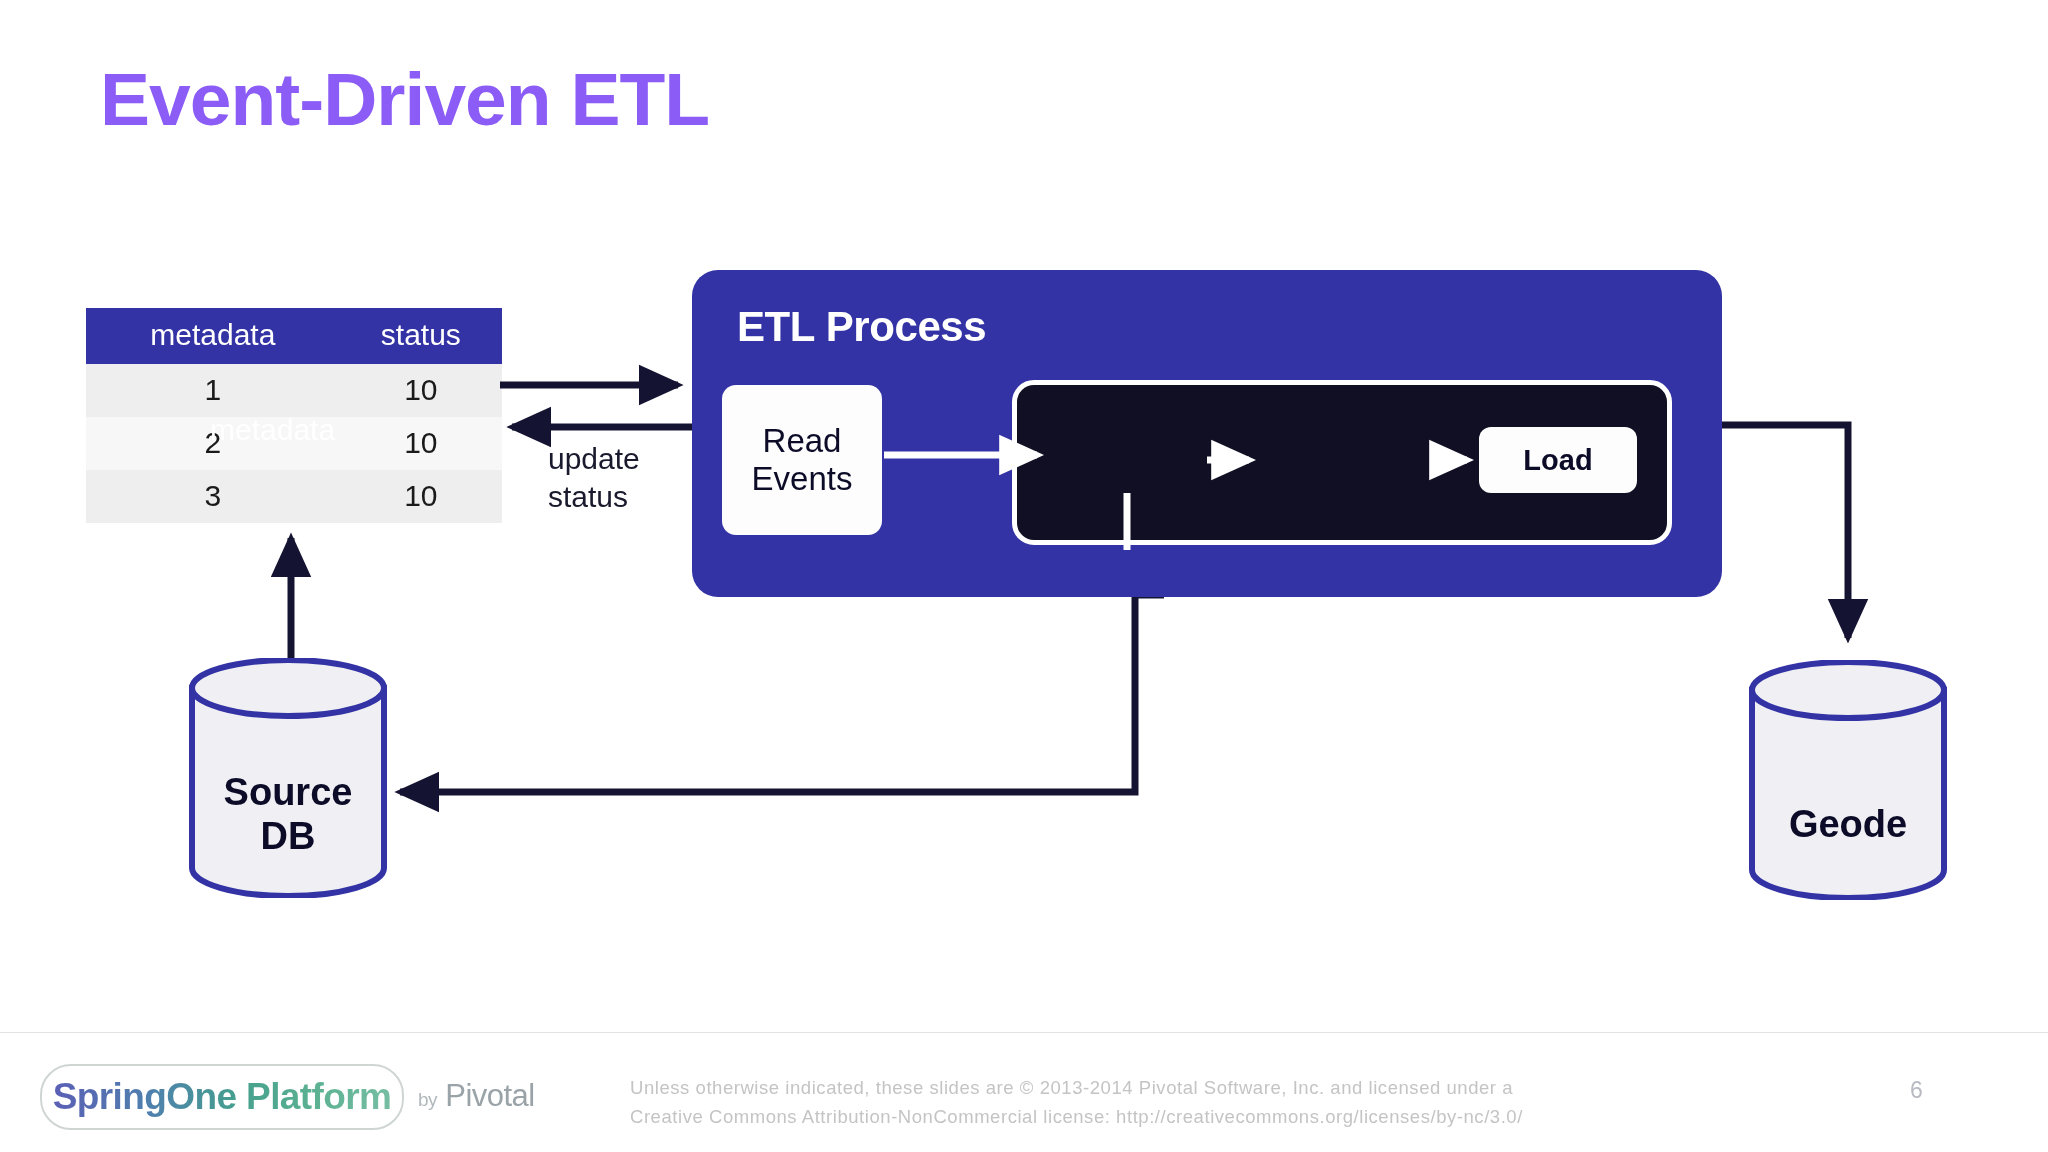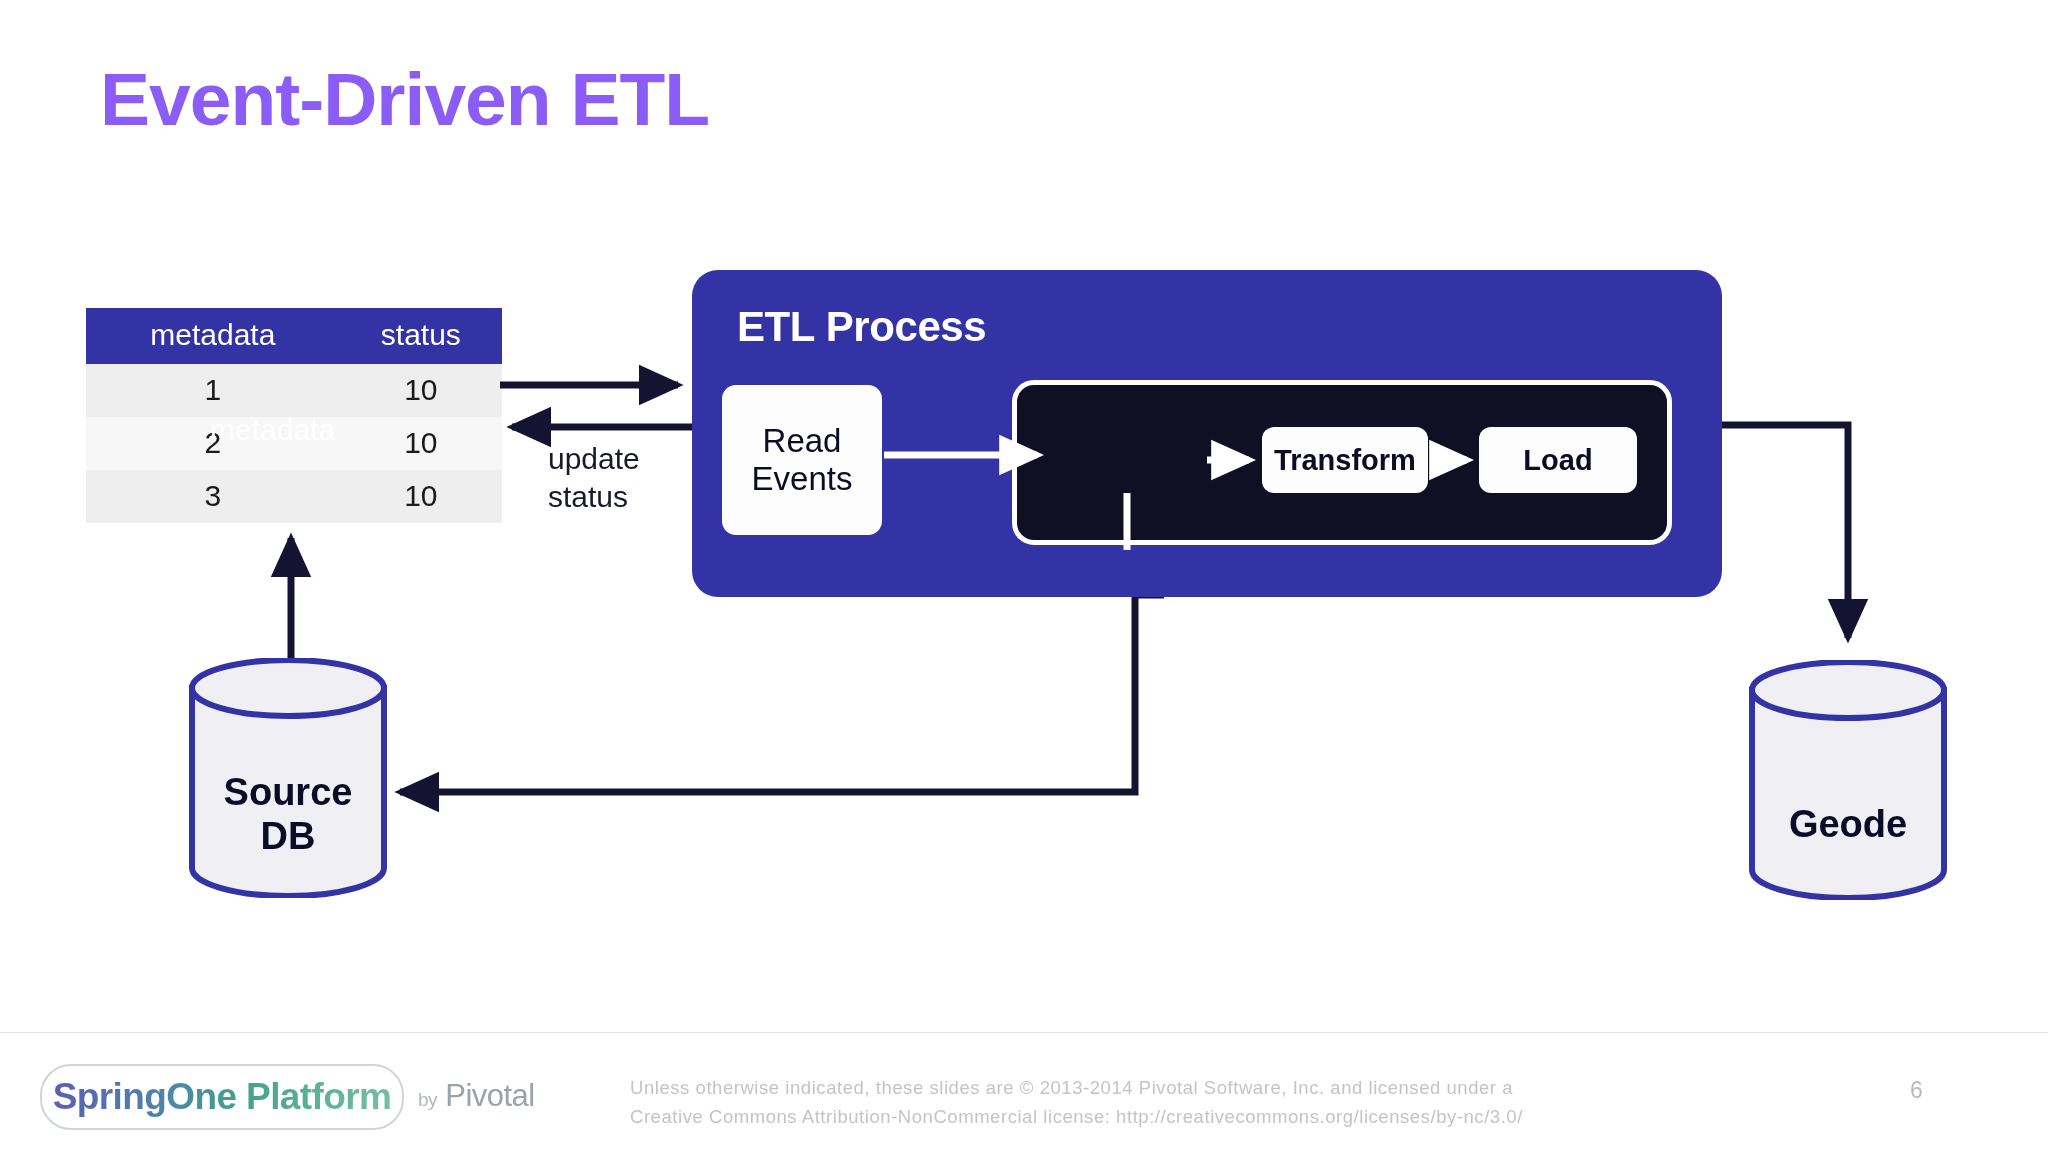--- a/index.html
+++ b/index.html
@@ -296,21 +296,20 @@
 <div id="update-status-label">update
 status</div>
 
 <div id="etl-process-box">
 
   <div id="etl-process-title">ETL Process</div>
 
   <div id="read-events-box">Read Events</div>
 
   <div id="pipeline-box">
-    <div class="pipeline-stage" id="stage-transform">Transform</div>
     <div class="pipeline-stage" id="stage-load">Load</div>
 
     <svg width="660" height="165" viewBox="0 0 660 165" style="position:absolute;left:0;top:0;">
       <defs>
         <marker id="arrowhead-white" markerWidth="7" markerHeight="7" refX="5.4" refY="3.2" orient="auto" markerUnits="strokeWidth">
           <path d="M0,0.3 L6.4,3.2 L0,6.1 z" fill="#ffffff"></path>
         </marker>
       </defs>
       <path d="M190,75 L232,75" stroke="#ffffff" stroke-width="7" fill="none" marker-end="url(#arrowhead-white)"></path>
       <path d="M414,75 L450,75" stroke="#ffffff" stroke-width="7" fill="none" marker-end="url(#arrowhead-white)"></path>

